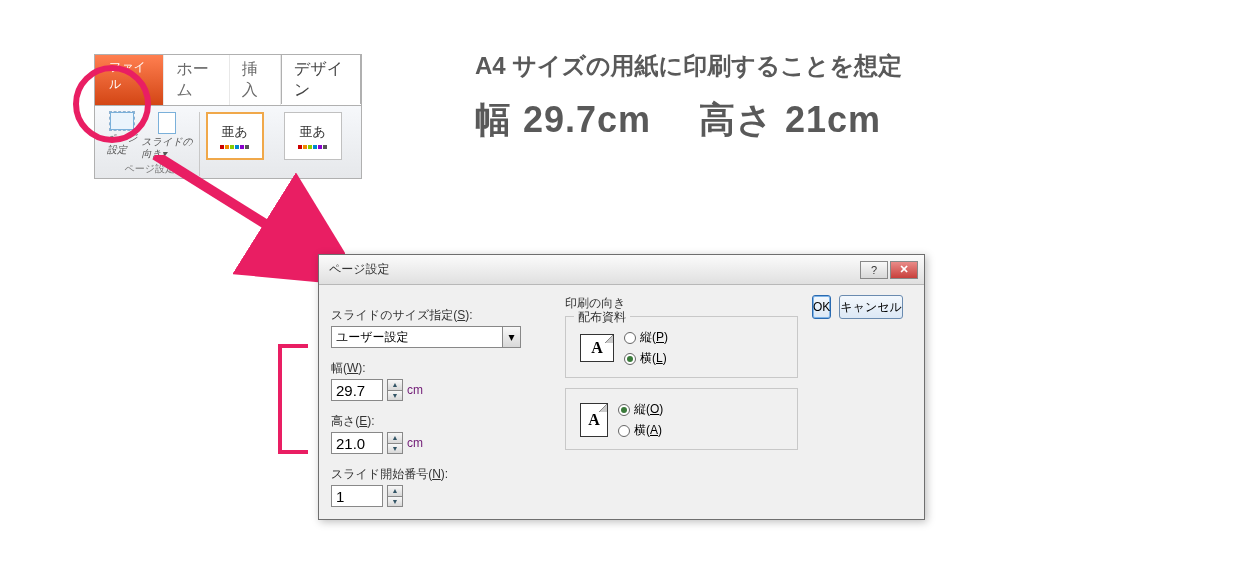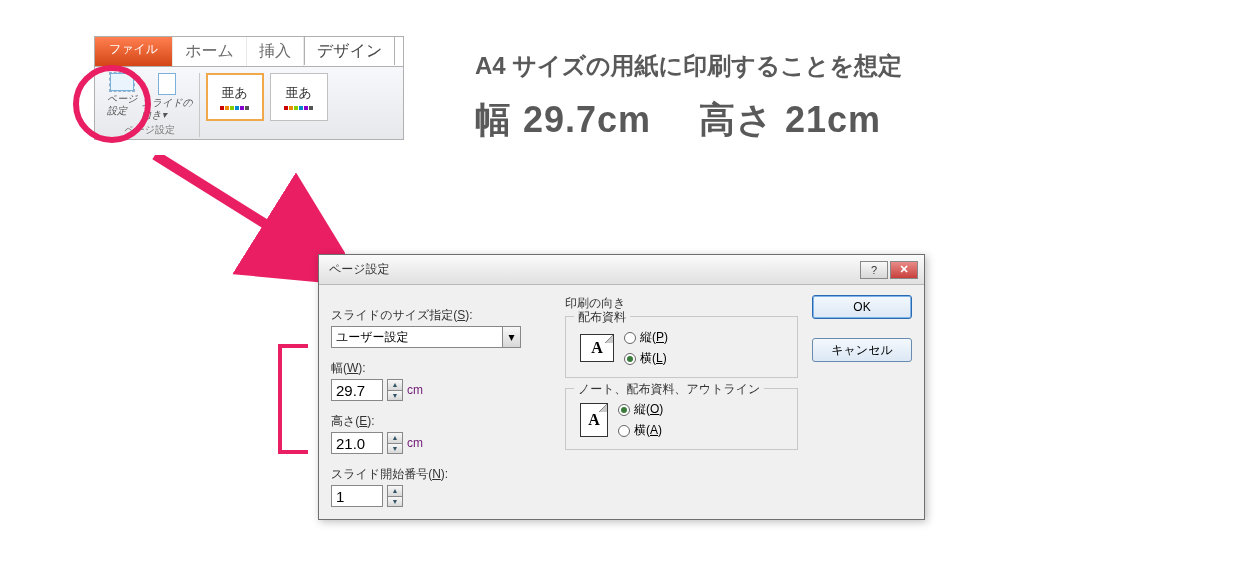--- a/index.html
+++ b/index.html
@@ -8,22 +8,22 @@
       background: #fff;
       width: 1260px;
       height: 564px;
       position: relative;
     }
 
     
     .ribbon {
       position: absolute;
       left: 94px;
-      top: 36px;
-      width: 310px;
+      top: 54px;
+      width: 268px;
       border: 1px solid #b0b0b0;
       background: #f7f7f7;
     }
     .ribbon-tabs {
       display: flex;
       background: #fff;
       border-bottom: 1px solid #b0b0b0;
     }
     .ribbon-tab {
       padding: 4px 12px 3px;
@@ -90,21 +90,21 @@
     }
     .ribbon-group-label {
       font-size: 10px;
       color: #7a7a7a;
       margin-top: 2px;
     }
     .ribbon-buttons-row { display: flex; gap: 4px; }
     .ribbon-btn .label { line-height: 1.2; font-style: italic; }
     .theme-cells {
       display: flex;
-      gap: 6px;
+      gap: 20px;
     }
     .theme-cell {
       width: 58px;
       height: 48px;
       border: 1px solid #c0c0c0;
       background: #fff;
       display: flex;
       flex-direction: column;
       align-items: center;
       justify-content: center;
@@ -205,21 +205,21 @@
       color: #fff;
       font-weight: bold;
     }
     .dlg-body {
       display: flex;
       padding: 10px 12px 12px;
       gap: 14px;
     }
     .col-left { width: 220px; }
     .col-mid { flex: 1; }
-    .col-right { width: 100px; display: flex; flex-direction: column; gap: 19px; }
+    .col-right { width: 100px; display: flex; flex-direction: row; gap: 8px; }
     .lbl { color: #333; font-size: 12px; margin-top: 12px; }
     .underline { text-decoration: underline; }
     .select {
       display: flex;
       border: 1px solid #888;
       background: #fff;
       height: 22px;
       margin-top: 2px;
       width: 190px;
     }
@@ -473,21 +473,20 @@
               </div>
             <div class="radio-row">
                 <div class="radio checked"></div>
                 <span>横(<span class="underline">L</span>)</span>
               </div>
           </div>
         </div>
       </div>
 
       <div class="fieldset" style="margin-top:10px">
-        <div class="legend">ノート、配布資料、アウトライン</div>
         <div class="radios">
           <div class="page-preview portrait">A</div>
           <div class="radio-col">
             <div class="radio-row">
                 <div class="radio checked"></div>
                 <span>縦(<span class="underline">O</span>)</span>
               </div>
             <div class="radio-row">
                 <div class="radio"></div>
                 <span>横(<span class="underline">A</span>)</span>

